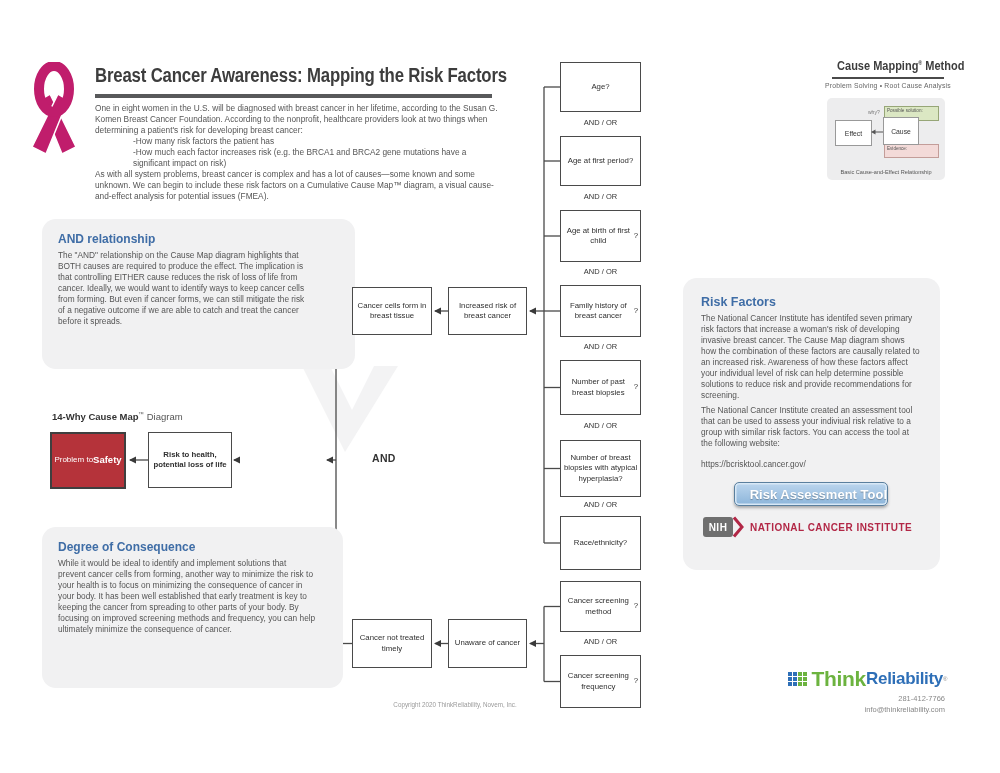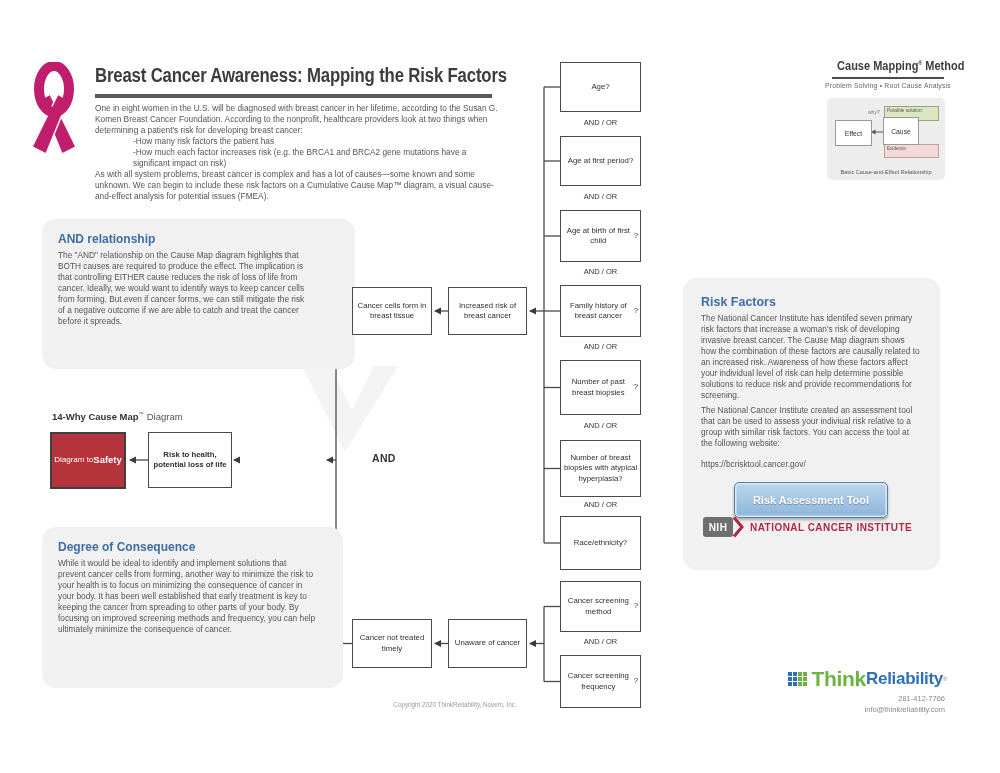--- a/index.html
+++ b/index.html
@@ -43,23 +43,23 @@
   .callout{position:absolute;background:var(--panel);border-radius:14px;padding:13px 16px;}
   .callout h2{font-size:12.5px;font-weight:700;color:var(--accent);transform:scaleX(.96);transform-origin:left center;white-space:nowrap;}
   .callout p{font-size:8.3px;color:var(--body);line-height:1.33;margin-top:4px;}
   #and-callout{left:42px;top:219px;width:313px;height:150px;}
   #and-callout p{width:252px;}
   #consequence-callout{left:42px;top:527px;width:301px;height:161px;}
   #consequence-callout p{width:258px;}
   #risk-panel{left:683px;top:278px;width:257px;height:292px;padding:16px 18px;}
   #risk-panel h2{font-size:13px;}
   #risk-url{font-size:8.3px;color:var(--body);margin-top:10px;}
-  #risk-button{position:absolute;left:51px;top:204px;width:154px;height:36px;border-radius:5px;
+  #risk-button{position:absolute;left:51px;top:204px;width:154px;height:24px;border-radius:5px;
     background:linear-gradient(#bcd6ee,#8cb5da);border:1px solid #5a7f9e;box-shadow:inset 0 0 0 1.5px #d8e8f6,0 2px 3px rgba(0,0,0,.3);
-    color:#fff;font-weight:700;font-size:11px;text-shadow:0 1px 1px rgba(0,0,0,.3);cursor:pointer;font-family:inherit;}
+    color:#fff;font-weight:700;font-size:13px;text-shadow:0 1px 1px rgba(0,0,0,.3);cursor:pointer;font-family:inherit;text-align:right;}
   #nih-row{position:absolute;left:20px;top:238px;display:flex;align-items:center;}
   #nih-box{width:30px;height:20px;background:#6f6f6f;border-radius:3px;color:#fff;font-weight:700;font-size:10px;
     display:flex;align-items:center;justify-content:center;letter-spacing:.5px;}
   #nci-name{font-size:10.5px;font-weight:700;color:var(--nci);letter-spacing:.5px;margin-left:6px;white-space:nowrap;
     transform:scaleX(.95);transform-origin:left center;}
 
   
   .cbox{position:absolute;background:#fff;border:1.5px solid var(--line);display:flex;flex-direction:row;
     align-items:center;justify-content:center;text-align:center;font-size:7.8px;color:var(--ink);line-height:1.3;padding:2px;}
   #map-label{position:absolute;left:52px;top:411px;font-size:9.5px;color:#555;}
@@ -188,21 +188,21 @@
       <svg width="11" height="22" viewBox="0 0 11 22">
         <path d="M1,1.5 L9,11 L1,20.5" stroke="#b22746" stroke-width="3" fill="none"></path>
       </svg>
       <div id="nci-name">NATIONAL CANCER INSTITUTE</div>
     </div>
   </div>
 
   <div id="map-label"><b>14-Why Cause Map</b><sup>™</sup><span> Diagram</span></div>
 
   <div id="impact-box" class="cbox">
-    <span>Diagram to</span>
+    <span>Problem to</span>
       <span class="l2">Safety</span>
   </div>
   <div id="risk-health-box" class="cbox">Risk to health, potential loss of life</div>
   <div id="cancer-cells-box" class="cbox">Cancer cells form in breast tissue</div>
   <div id="increased-risk-box" class="cbox">Increased risk of breast cancer</div>
   <div id="cancer-not-treated-box" class="cbox">Cancer not treated timely</div>
   <div id="unaware-box" class="cbox">Unaware of cancer</div>
   <div id="and-label">AND</div>
 
   <div id="rf0" class="cbox rf">

